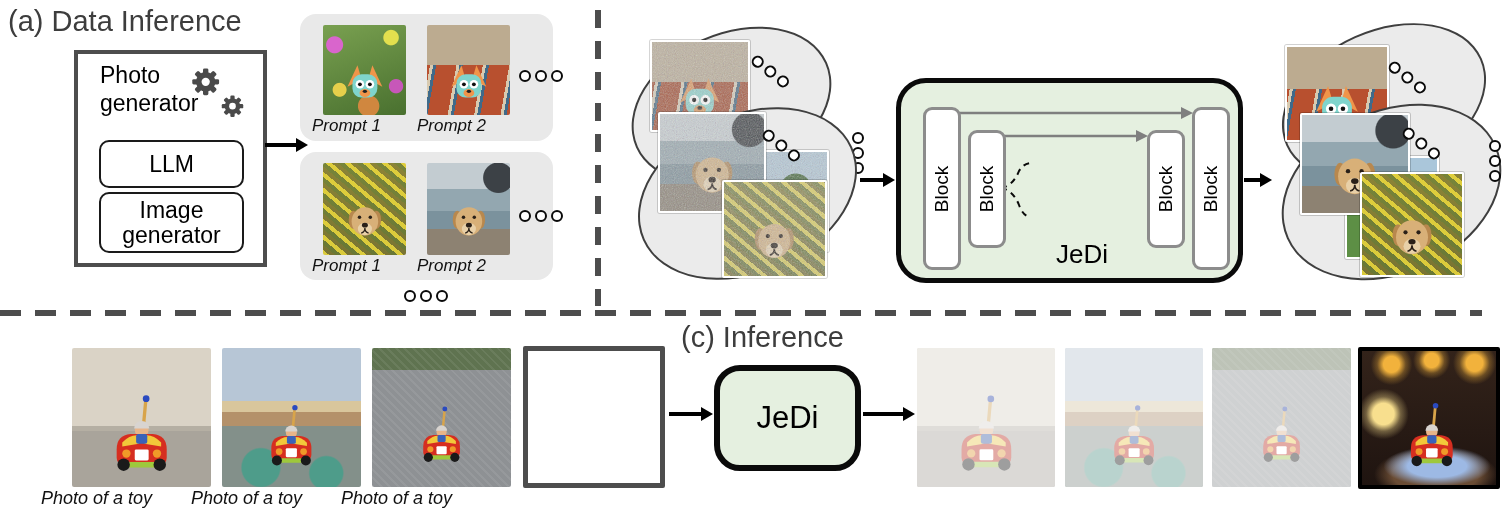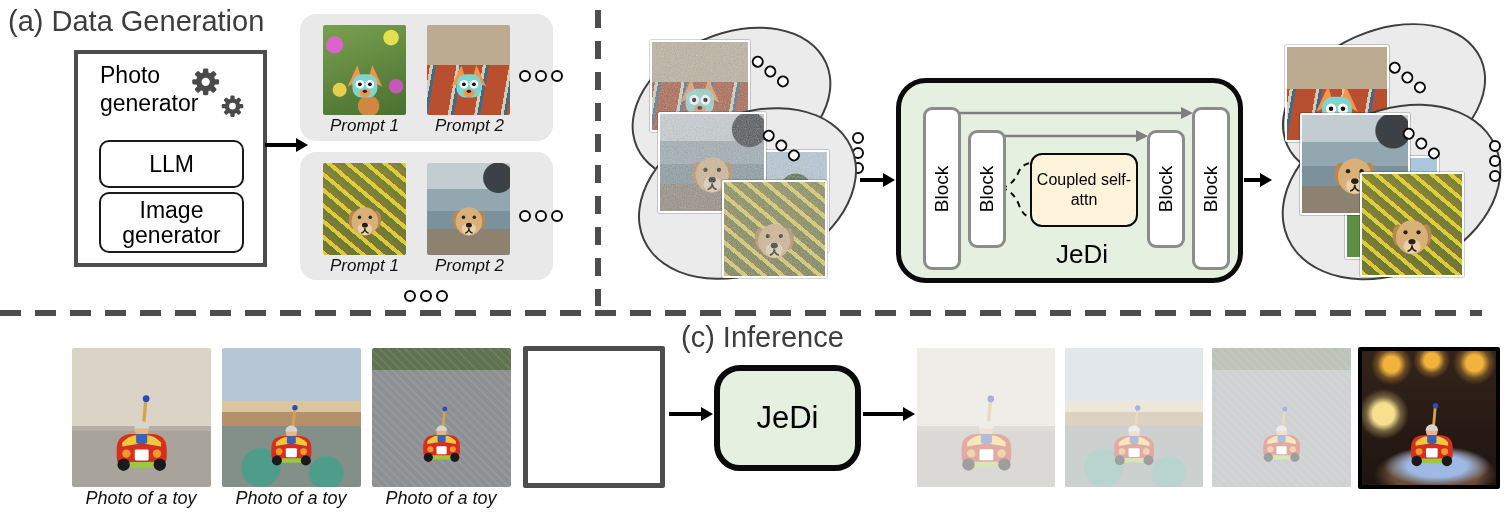--- a/index.html
+++ b/index.html
@@ -50,21 +50,21 @@
     radial-gradient(circle at 22% 10%,#f2b23c 0 5%,rgba(242,178,60,.3) 9%,transparent 13%),
     radial-gradient(circle at 52% 7%,#f2b23c 0 5%,rgba(242,178,60,.3) 9%,transparent 13%),
     radial-gradient(circle at 84% 9%,#f2b23c 0 5%,rgba(242,178,60,.3) 9%,transparent 13%),
     radial-gradient(circle at 16% 47%,#f8df8e 0 8%,rgba(248,223,142,.35) 13%,transparent 19%),
     radial-gradient(ellipse 40% 15% at 56% 86%,#9db9e4 0 55%,transparent 100%),
     radial-gradient(ellipse 46% 20% at 55% 92%,#6a4c34 0 70%,transparent 100%),
     linear-gradient(180deg,#33231a,#1f1410);}
   .ph-white{background:#fff;border:5px solid #4d4d4d;}
   
   .card{position:absolute;background:#e9e9e9;border-radius:16px;}
-  .caption{position:absolute;font-style:italic;color:#111;text-align:center;line-height:1.1;}
+  .caption{position:absolute;font-style:italic;color:#111;line-height:1.1;}
   .genbox{position:absolute;background:#fff;border:4px solid #4d4d4d;}
   .module{position:absolute;background:#fff;border:2.5px solid #1a1a1a;border-radius:10px;
           display:flex;align-items:center;justify-content:center;text-align:center;
           font-size:23px;color:#000;line-height:1.05;}
   .jedibox{position:absolute;background:#e5f0e0;border:5px solid #0a0a0a;border-radius:30px;}
   .block{position:absolute;background:#fff;border:3px solid #8c8c8c;border-radius:9px;
          display:flex;align-items:center;justify-content:center;}
   .block span{transform:rotate(-90deg);font-size:19px;white-space:nowrap;color:#000;}
   .attn{position:absolute;background:#fdf3da;border:2.5px solid #0a0a0a;border-radius:12px;
         display:flex;align-items:center;justify-content:center;text-align:center;
@@ -137,21 +137,21 @@
       <ellipse cx="30" cy="41.5" rx="2.6" ry="2" fill="#222"></ellipse>
     </symbol>
   </defs>
 </svg>
 
 <div class="stage">
 
   <div class="vdash" style="left:595px;top:10px;height:296px"></div>
   <div class="hdash" style="left:0;top:310px;width:1482px"></div>
 
-  <div class="title" style="left:8px;top:5px">(a) Data Generation</div>
+  <div class="title" style="left:8px;top:5px">(a) Data Inference</div>
 
   <div class="genbox" style="left:74px;top:50px;width:185px;height:209px">
     <div class="abs" style="left:22px;top:8px;width:100px;font-size:23px;line-height:1.2;color:#000">Photo generator</div>
     <svg class="abs" style="left:96px;top:8px" width="78" height="64" viewBox="0 0 64 52">
       <use href="#gearshape" x="26" y="16"></use>
       <use href="#gearshape" x="48" y="36" transform="translate(48,36) scale(0.8) translate(-48,-36)"></use>
     </svg>
     <div class="module" style="left:21px;top:138px;width:141px;height:57px">Image generator</div>
     <div class="module" style="left:21px;top:86px;width:141px;height:44px">LLM</div>
   </div>
@@ -259,21 +259,20 @@
       <polygon points="235,47 247,53 235,59" fill="#7f7f7f"></polygon>
       <path d="M100 105 Q112 103 118 88 Q122 81 129 80" stroke="#0a0a0a" stroke-width="2" stroke-dasharray="6 5" fill="none"></path>
       <path d="M100 105 Q112 107 118 122 Q122 133 129 134" stroke="#0a0a0a" stroke-width="2" stroke-dasharray="6 5" fill="none"></path>
     </svg>
     <div class="block" style="left:22px;top:24px;width:32px;height:157px">
       <span>Block</span>
       </div>
     <div class="block" style="left:67px;top:47px;width:32px;height:112px">
       <span>Block</span>
       </div>
-    <div class="attn" style="left:129px;top:70px;width:104px;height:70px">Coupled self-attn</div>
     <div class="block" style="left:246px;top:47px;width:32px;height:112px">
       <span>Block</span>
       </div>
     <div class="block" style="left:291px;top:24px;width:32px;height:157px">
       <span>Block</span>
       </div>
     <div class="jedilabel mono" style="left:116px;top:156px;width:130px">JeDi</div>
   </div>
   <div class="harrow" style="left:1244px;top:178px;width:17px"></div>
 

